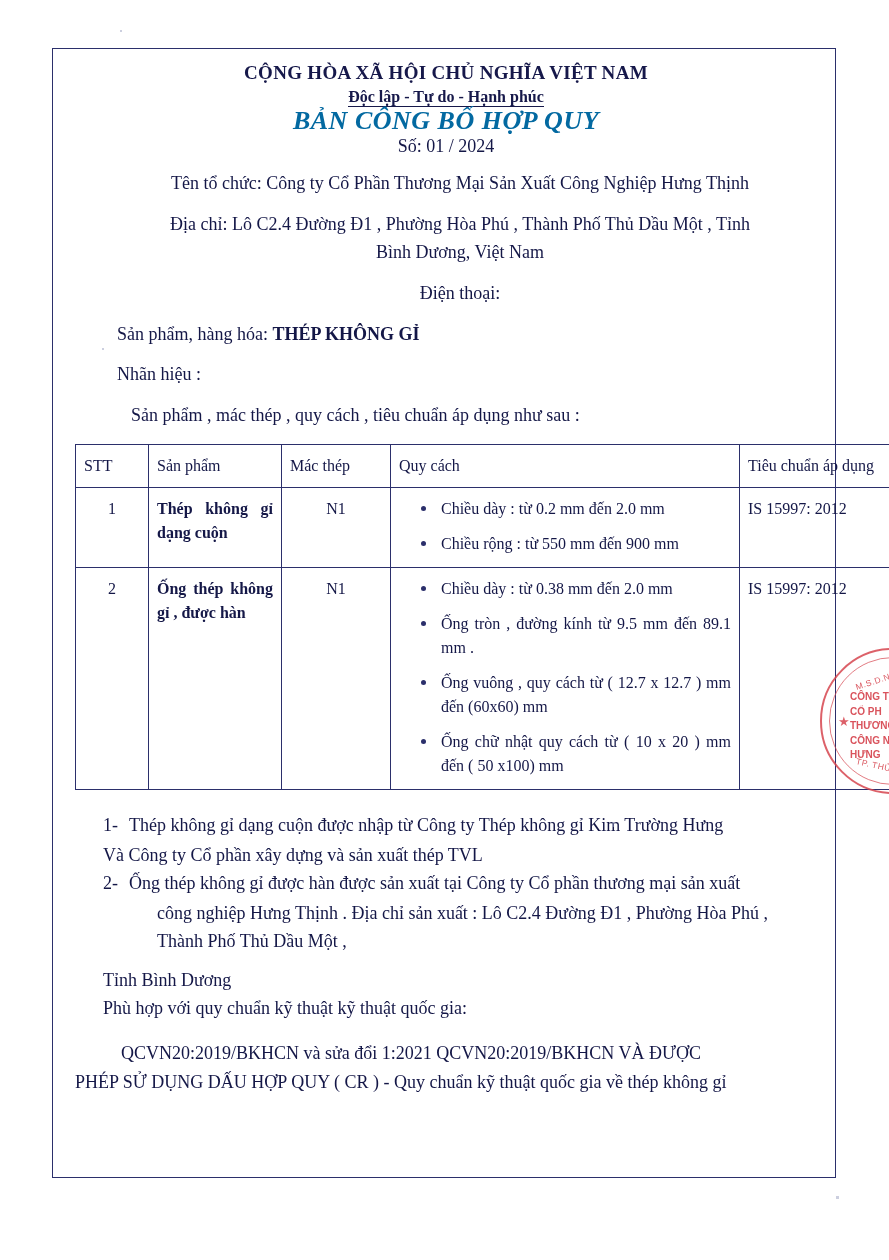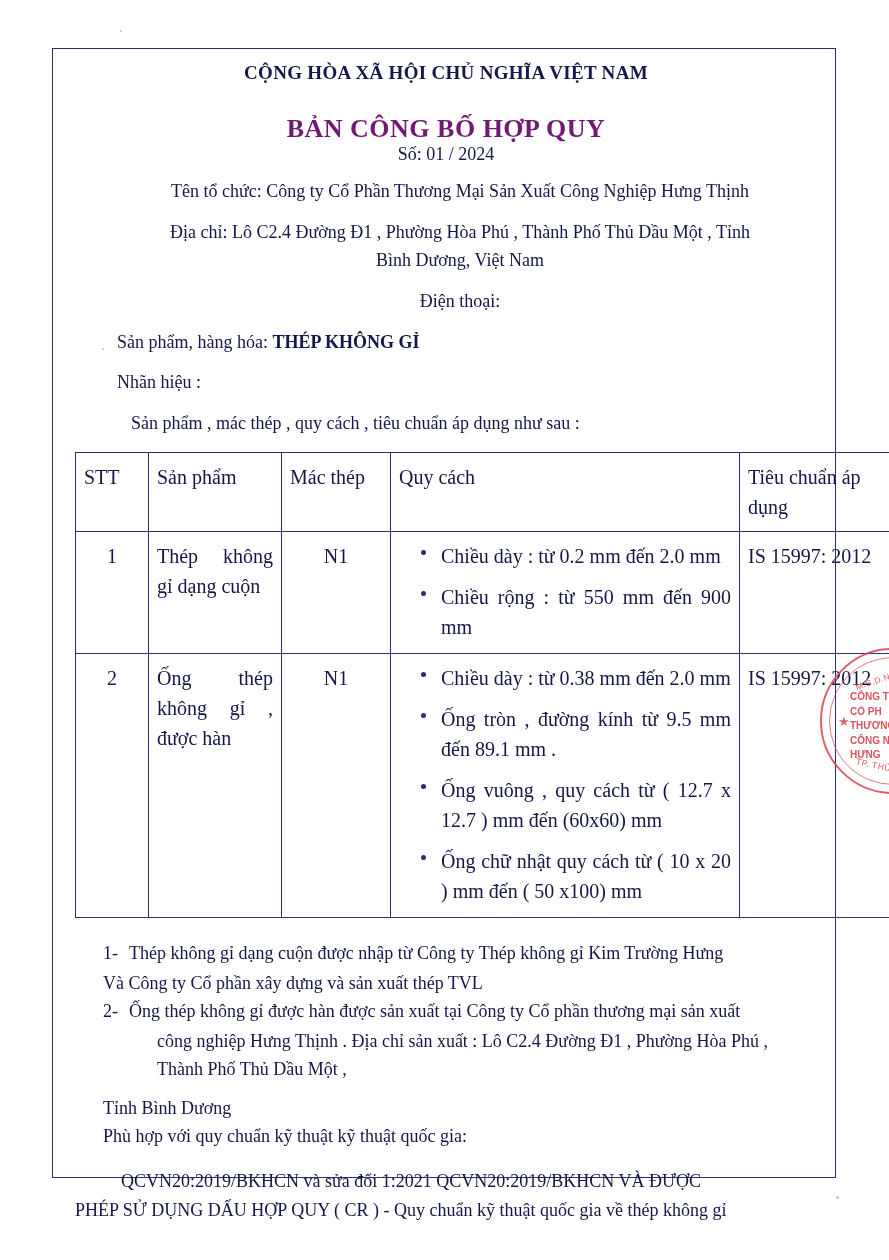--- a/index.html
+++ b/index.html
@@ -57,23 +57,23 @@
     color: #16184a;
   }
   .motto span {
     border-bottom: 1.2px solid #16184a;
     padding-bottom: 1px;
   }
 
   .doc-title {
     font-weight: bold;
     font-size: 26px;
-    margin-top: 30px;
-    color: #701a75;
+    color: #0369a1;
     letter-spacing: 0.5px;
+    font-style: italic;
   }
   .doc-number {
     font-size: 18px;
     color: #141747;
   }
 
   .para {
     font-size: 18px;
     line-height: 1.55;
     margin-top: 13px;
@@ -88,35 +88,35 @@
     margin-top: 14px;
     border-collapse: collapse;
     width: 742px;
     table-layout: fixed;
     color: #141747;
   }
   table.spec th, table.spec td {
     border: 1.1px solid #2b2f6b;
     vertical-align: top;
     padding: 9px 8px;
-    font-size: 20px;
+    font-size: 16px;
     line-height: 1.5;
   }
   table.spec th {
     font-weight: normal;
     text-align: left;
   }
   .col-stt { width: 56px; text-align: center; }
   .col-sp  { width: 116px; }
   .col-mac { width: 92px; text-align: center; }
   .col-qc  { width: 332px; }
   .col-tc  { width: 146px; }
 
   td.center-cell { text-align: center; }
-  td.justify-cell { text-align: justify; }
+  td.justify-cell { text-align: justify; font-weight: bold; }
 
   ul.qc {
     margin: 0;
     padding-left: 20px;
     list-style: none;
   }
   ul.qc li {
     position: relative;
     padding-left: 22px;
     margin-bottom: 11px;
@@ -231,20 +231,21 @@
 </head>
 <body>
 
 <div class="page">
 
   <div class="scan-frame"></div>
 
   <div class="content">
 
     <div class="center nation">CỘNG HÒA XÃ HỘI CHỦ NGHĨA VIỆT NAM</div>
+    <div class="center motto"><span>Độc lập - Tự do - Hạnh phúc</span></div>
 
     <div class="center doc-title">BẢN CÔNG BỐ HỢP QUY</div>
     <div class="center doc-number">Số: 01 / 2024</div>
 
     <div class="para indent">
       <span>Tên tổ chức:</span>
       <span>Công ty Cổ Phần Thương Mại Sản Xuất Công Nghiệp Hưng Thịnh</span>
     </div>
 
     <div class="para indent">

